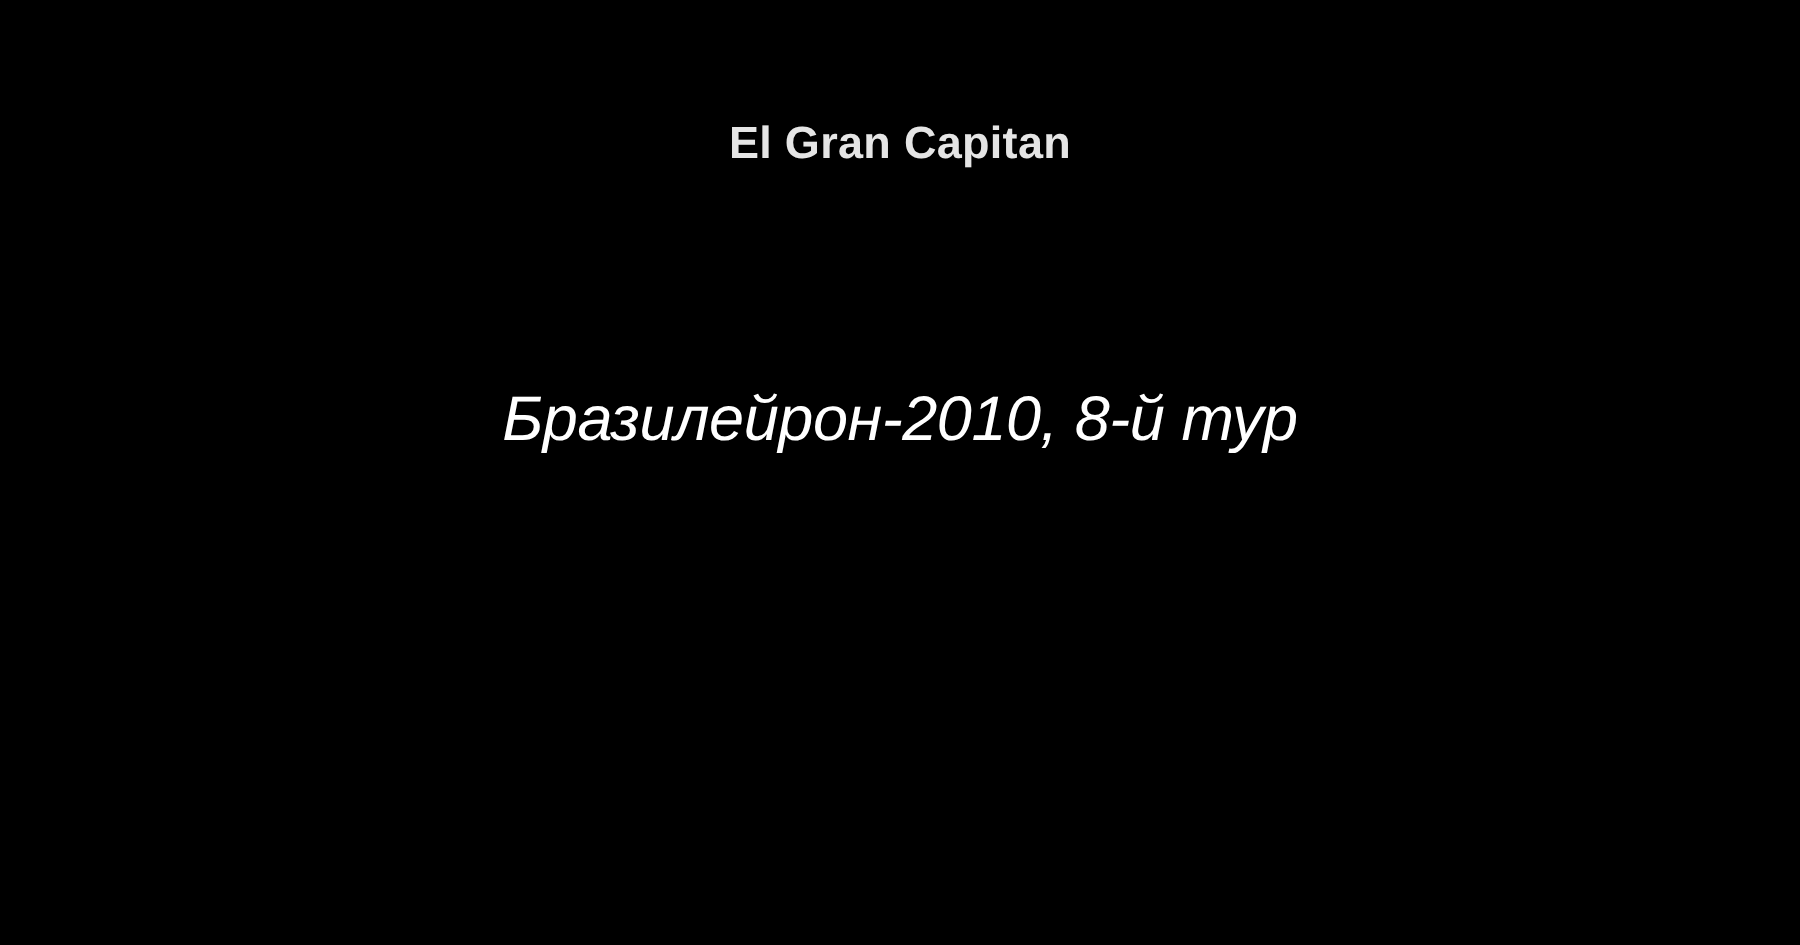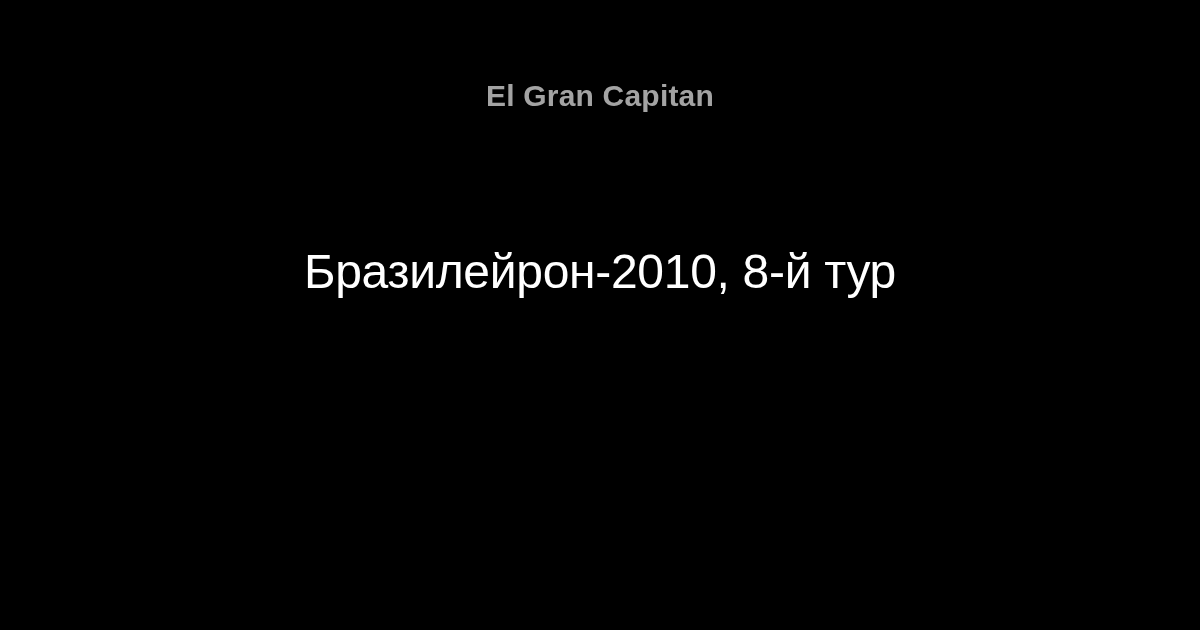--- a/index.html
+++ b/index.html
@@ -33,21 +33,21 @@
     width: 1200px;
     
     height: 125px;
     display: flex;
     align-items: flex-end;
     justify-content: center;
     padding-bottom: 14px;
     box-sizing: border-box;
   }
   .site-name-text {
-    color: #a3a3a3;
+    color: #e5e5e5;
     font-size: 30px;
     line-height: 1;
     font-weight: 700;
     letter-spacing: 0.2px;
     white-space: nowrap;
     text-align: center;
   }
 
   
   .headline-wrap {
@@ -58,31 +58,32 @@
     width: 1200px;
     height: 100px;
     display: flex;
     align-items: flex-end;
     justify-content: center;
     box-sizing: border-box;
     padding-bottom: 12px;
   }
   .headline {
     color: #ffffff;
-    font-size: 48px;
+    font-size: 42px;
     line-height: 1;
     font-weight: 400;
     letter-spacing: -0.3px;
     white-space: nowrap;
     text-align: center;
     
     font-variant-numeric: oldstyle-nums;
     -moz-font-feature-settings: "onum";
     -webkit-font-feature-settings: "onum";
     font-feature-settings: "onum";
+    font-style: italic;
   }
 </style>
 </head>
 <body>
 
 <div class="card">
 
   <div class="site-name">
     <span class="site-name-text">El Gran Capitan</span>
   </div>

